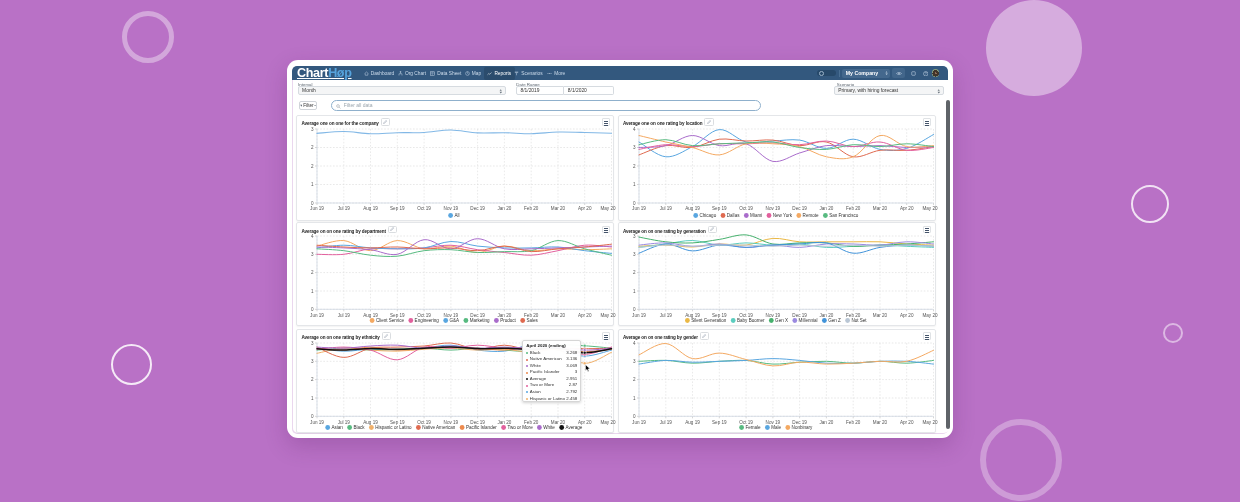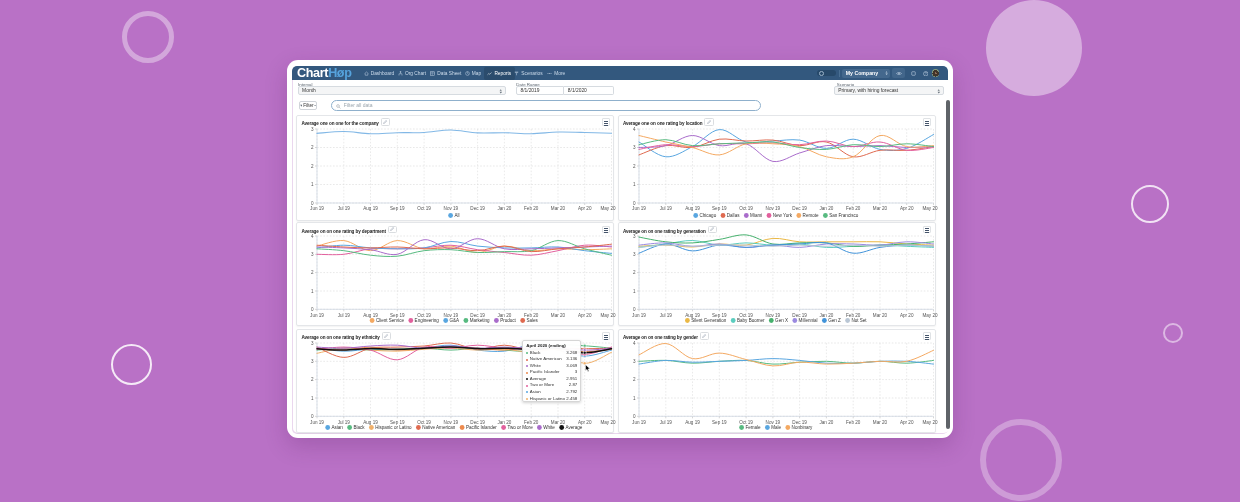--- a/index.html
+++ b/index.html
@@ -5,21 +5,21 @@
 body { background:#b971c6; font-family:"Liberation Sans", sans-serif; position:relative; }
 .circle { position:absolute; border-radius:50%; }
 
 .window { position:absolute; left:287.3px; top:60.4px; width:665.5px; height:377.6px;
   background:#fff; border-radius:11px; box-shadow:0 8px 22px rgba(80,25,90,.22); }
 .app { position:absolute; left:4.5px; top:5.7px; right:4.5px; bottom:4.1px; background:#fff;
   border-radius:5px; overflow:hidden; box-shadow:inset 1px -1px 0 rgba(205,160,215,.42); }
 
 .topbar { position:absolute; left:0; top:0; right:0; height:14.3px; background:#33587e;
   border-radius:4px 4px 0 0; }
-.logo { position:absolute; left:5.2px; top:0.2px; font-size:12.6px; font-weight:bold; color:#fff; letter-spacing:-0.35px; }
+.logo { position:absolute; left:5.2px; top:0.2px; font-size:12.6px; font-weight:bold; color:#fff; letter-spacing:-0.35px;text-decoration:underline; }
 .logo b { color:#56a3dd; }
 .navwrap { position:absolute; left:0; top:0; right:0; height:14.3px; }
 .navitem { position:absolute; top:0; height:14.3px; font-size:4.8px; color:#cddcec; display:flex; align-items:center; white-space:nowrap; }
 .navitem.active { top:0.9px; height:12.6px; background:#2b4c6d; color:#fff; padding:0 3.6px; border-radius:2px; }
 
 .searchpill { position:absolute; left:525.5px; top:3.8px; width:19px; height:6.6px; background:#27496a; border-radius:3.3px; }
 .searchpill:before { content:""; position:absolute; left:1.6px; top:1.4px; width:2.8px; height:2.8px; border:0.8px solid #9db4ca; border-radius:50%; }
 .sep { position:absolute; left:547px; top:3.5px; width:1px; height:7.5px; background:#4a6f93; }
 .mycompany { position:absolute; left:550px; top:2.6px; width:48.5px; height:9.8px; background:#44688d;
   border-radius:2px; color:#fff; font-size:5.2px; font-weight:bold; line-height:9.8px; padding-left:4px; }

